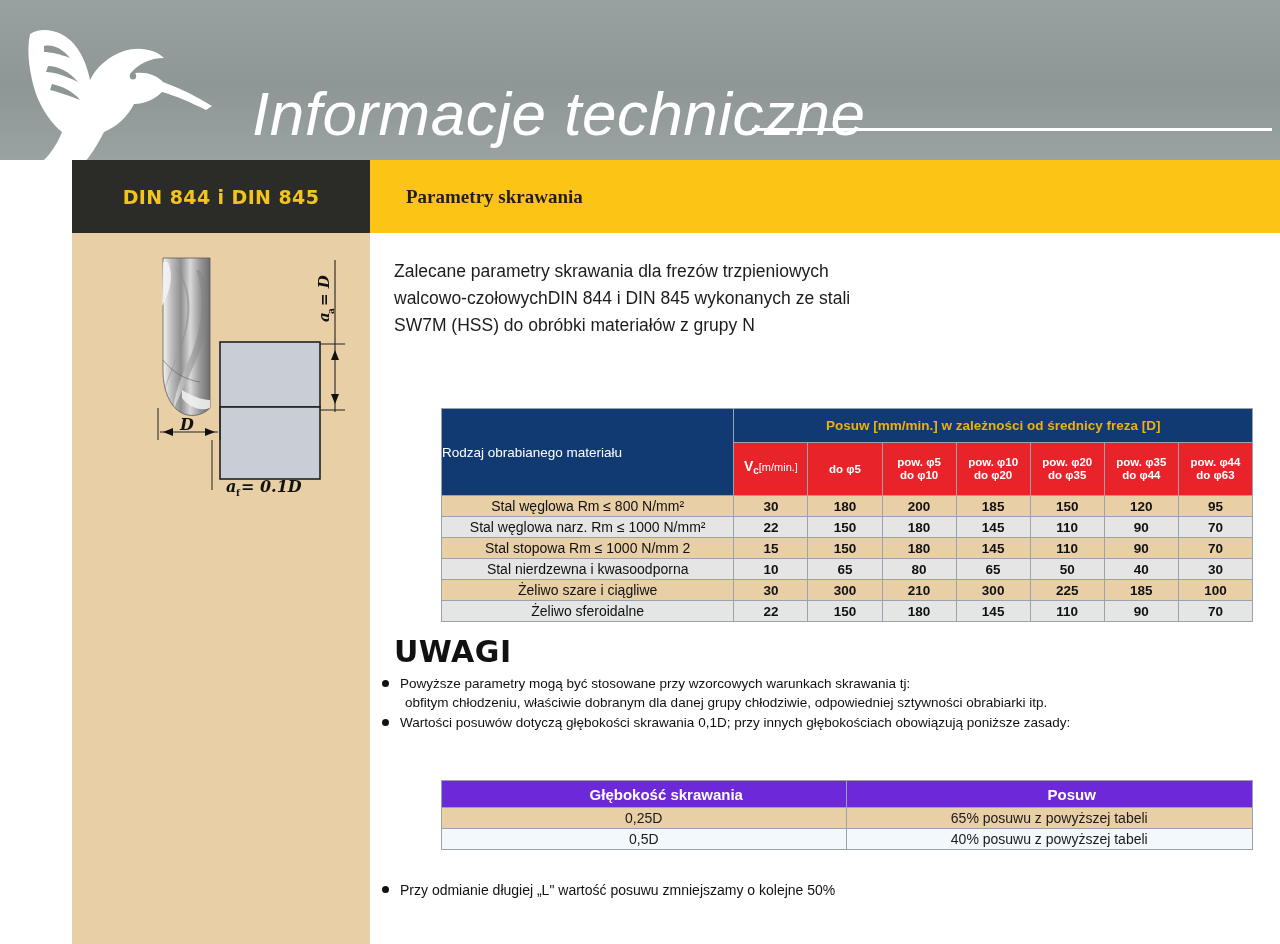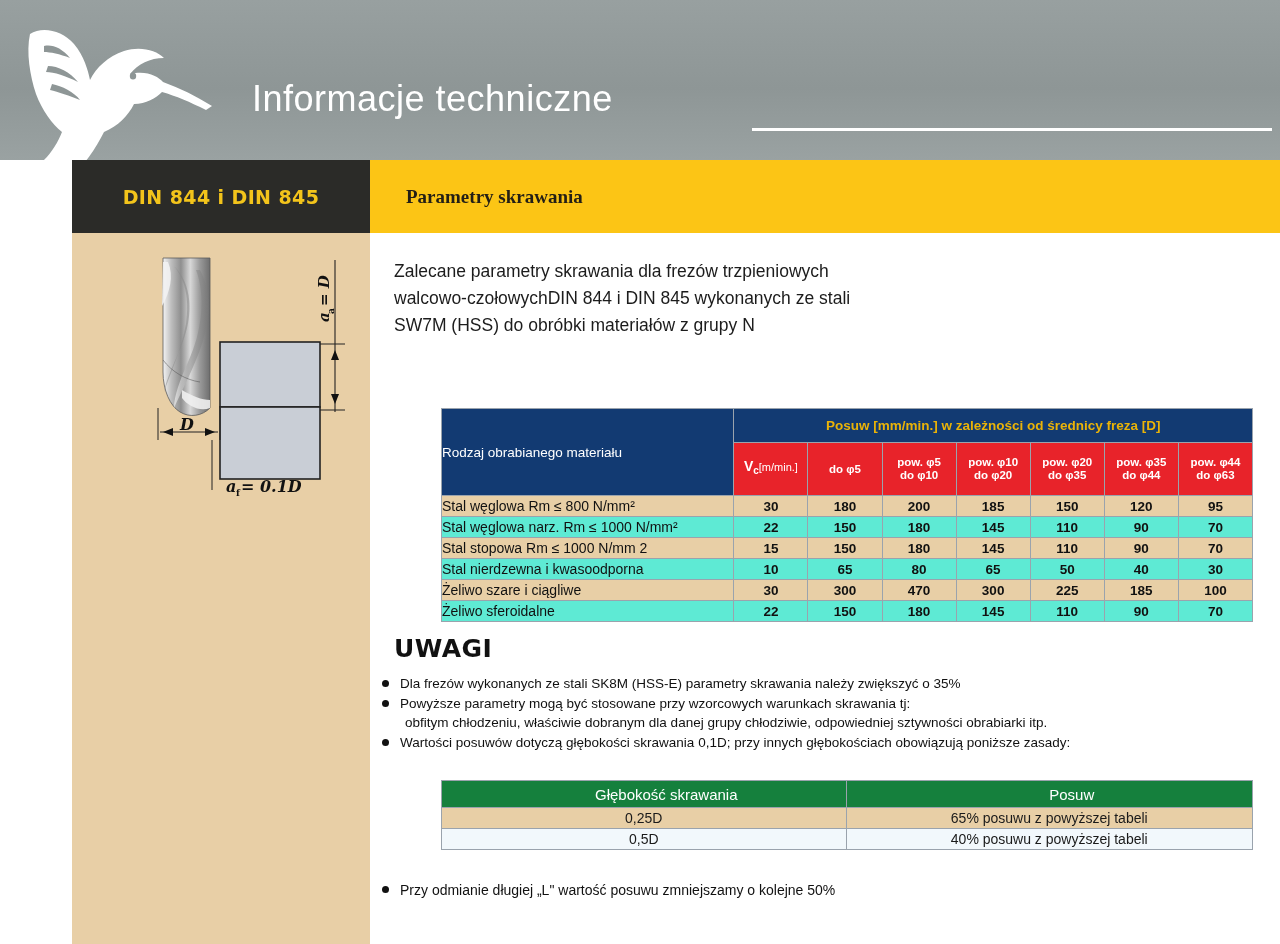--- a/index.html
+++ b/index.html
@@ -4,22 +4,22 @@
 <style>
   html,body{margin:0;padding:0;background:#fff;}
   body{width:1280px;height:944px;position:relative;overflow:hidden;
        font-family:"Liberation Sans","DejaVu Sans",sans-serif;color:#1a1a1a;}
 
   
   .header-band{position:absolute;left:0;top:0;width:1280px;height:160px;
      background:linear-gradient(to bottom,#98a0a0 0%,#8e9696 55%,#9aa2a2 100%);}
   .logo-wrap{position:absolute;left:0;top:18px;width:230px;height:212px;}
   .logo-wrap svg{display:block;}
-  .page-title{position:absolute;left:252px;top:78px;font-size:36px;color:#ffffff;
-     letter-spacing:.5px;white-space:nowrap;font-weight:400;}
+  .page-title{position:absolute;left:252px;top:78px;font-size:62px;color:#ffffff;
+     letter-spacing:.5px;white-space:nowrap;font-weight:400;font-style:italic;}
   .title-rule{position:absolute;left:752px;top:128px;width:520px;height:3px;background:#ffffff;}
 
   
   .tabbar{position:absolute;left:0;top:160px;width:1280px;height:73px;}
   .tab-dark{position:absolute;left:72px;top:0;width:298px;height:73px;background:#2b2b28;}
   .tab-yellow{position:absolute;left:370px;top:0;width:910px;height:73px;background:#fcc515;}
   .tab-dark-label{position:absolute;left:0;top:0;width:298px;height:73px;
      display:flex;align-items:center;justify-content:center;color:#f3c41b;
      font-size:19px;font-weight:bold;letter-spacing:.4px;
      font-family:"DejaVu Sans",sans-serif;}
@@ -46,38 +46,38 @@
   .th-top{background:#123a72;color:#eab308;font-weight:bold;font-size:13.5px;
      text-align:center;height:33px;}
   .th-mat{background:#123a72;color:#ffffff;font-size:13.5px;text-align:left;
      padding-left:24px;vertical-align:middle;}
   .th-red{background:#e8232a;color:#fff;text-align:center;height:52px;
      font-size:11.5px;line-height:13px;font-weight:bold;vertical-align:middle;margin-left:24px;}
   .th-red .vc{font-size:14px;}
   .th-red .vcsub{font-size:10px;vertical-align:sub;}
   .th-red .vcunit{font-weight:normal;font-size:11px;}
   .row-a td{background:#e8cfa6;}
-  .row-b td{background:#5eead4;}
-  .cell-mat{text-align:left;padding:1px 0 1px 22px;font-size:14px;height:20px;color:#111;}
+  .row-b td{background:#e5e5e5;}
+  .cell-mat{text-align:center;padding:1px 0 1px 22px;font-size:14px;height:20px;color:#111;}
   .cell-num{text-align:center;font-size:13.5px;font-weight:bold;color:#111;}
 
   
-  .uwagi-title{position:absolute;left:394px;top:634px;font-size:25px;font-weight:bold;
+  .uwagi-title{position:absolute;left:394px;top:634px;font-size:30px;font-weight:bold;
      letter-spacing:.5px;color:#111;font-family:"DejaVu Sans",sans-serif;}
   .notes{position:absolute;left:378px;top:674px;width:880px;font-size:13.5px;line-height:19px;color:#111;}
   .note{position:relative;padding-left:22px;margin-bottom:1px;}
   .note .bullet{position:absolute;left:4px;top:6px;width:7px;height:7px;border-radius:50%;background:#111;}
   .note .sub{display:block;padding-left:5px;}
   .note-last{position:absolute;left:378px;top:880px;width:880px;font-size:14px;line-height:20px;color:#111;}
 
   
   .tbl-bottom{position:absolute;left:441px;top:780px;width:812px;
      border-collapse:collapse;font-size:14px;}
   .tbl-bottom td,.tbl-bottom th{border:1px solid #9aa3ad;padding:2px 0;text-align:center;}
-  .tbl-bottom th{background:#15803d;color:#fff;font-weight:normal;font-size:15px;height:22px;padding-left:45px;}
+  .tbl-bottom th{background:#6d28d9;color:#fff;font-weight:bold;font-size:15px;height:22px;padding-left:45px;}
   .tbl-bottom .bt-a td{background:#e8cfa6;}
   .tbl-bottom .bt-b td{background:#f2f8fc;}
 </style>
 </head>
 <body>
 
 <div class="header-band"></div>
 
 <div class="logo-wrap">
   <svg width="230" height="212" viewBox="0 0 230 212">
@@ -254,21 +254,21 @@
     <td class="cell-num">80</td>
     <td class="cell-num">65</td>
     <td class="cell-num">50</td>
     <td class="cell-num">40</td>
     <td class="cell-num">30</td>
   </tr>
   <tr class="row-a">
     <td class="cell-mat">Żeliwo szare i ciągliwe</td>
     <td class="cell-num">30</td>
     <td class="cell-num">300</td>
-    <td class="cell-num">470</td>
+    <td class="cell-num">210</td>
     <td class="cell-num">300</td>
     <td class="cell-num">225</td>
     <td class="cell-num">185</td>
     <td class="cell-num">100</td>
   </tr>
   <tr class="row-b">
     <td class="cell-mat">Żeliwo sferoidalne</td>
     <td class="cell-num">22</td>
     <td class="cell-num">150</td>
     <td class="cell-num">180</td>
@@ -278,24 +278,20 @@
     <td class="cell-num">70</td>
   </tr>
 </tbody>
   </table>
 
 <div class="uwagi-title">UWAGI</div>
 
 <div class="notes">
   <div class="note">
     <span class="bullet"></span>
-    <span>Dla frezów wykonanych ze stali SK8M (HSS-E) parametry skrawania należy zwiększyć o 35%</span>
-  </div>
-  <div class="note">
-    <span class="bullet"></span>
     <span>Powyższe parametry mogą być stosowane przy wzorcowych warunkach skrawania tj:</span>
     <span class="sub">obfitym chłodzeniu, właściwie dobranym dla danej grupy chłodziwie, odpowiedniej sztywności obrabiarki itp.</span>
   </div>
   <div class="note">
     <span class="bullet"></span>
     <span>Wartości posuwów dotyczą głębokości skrawania 0,1D; przy innych głębokościach obowiązują poniższe zasady:</span>
   </div>
 </div>
 
 <table class="tbl-bottom">

